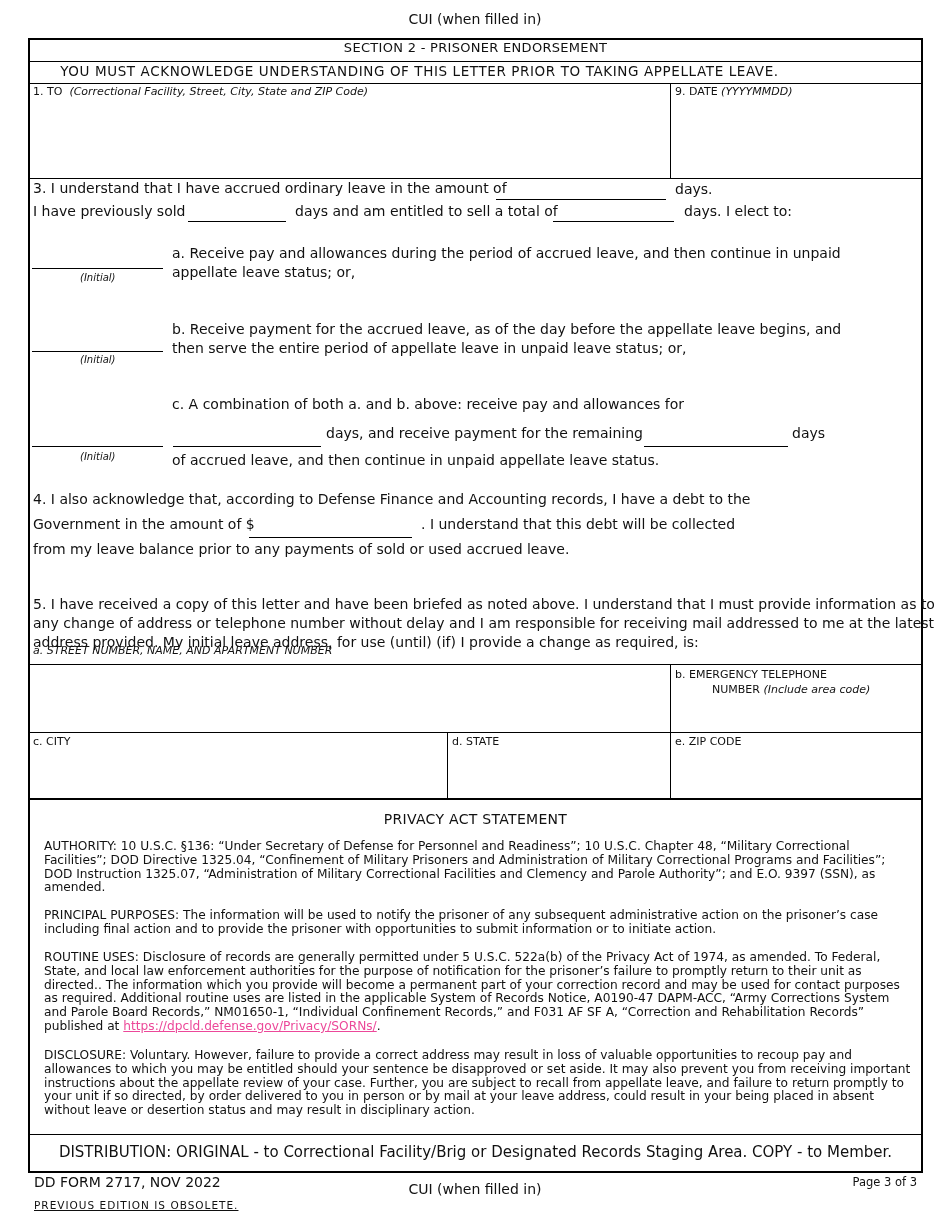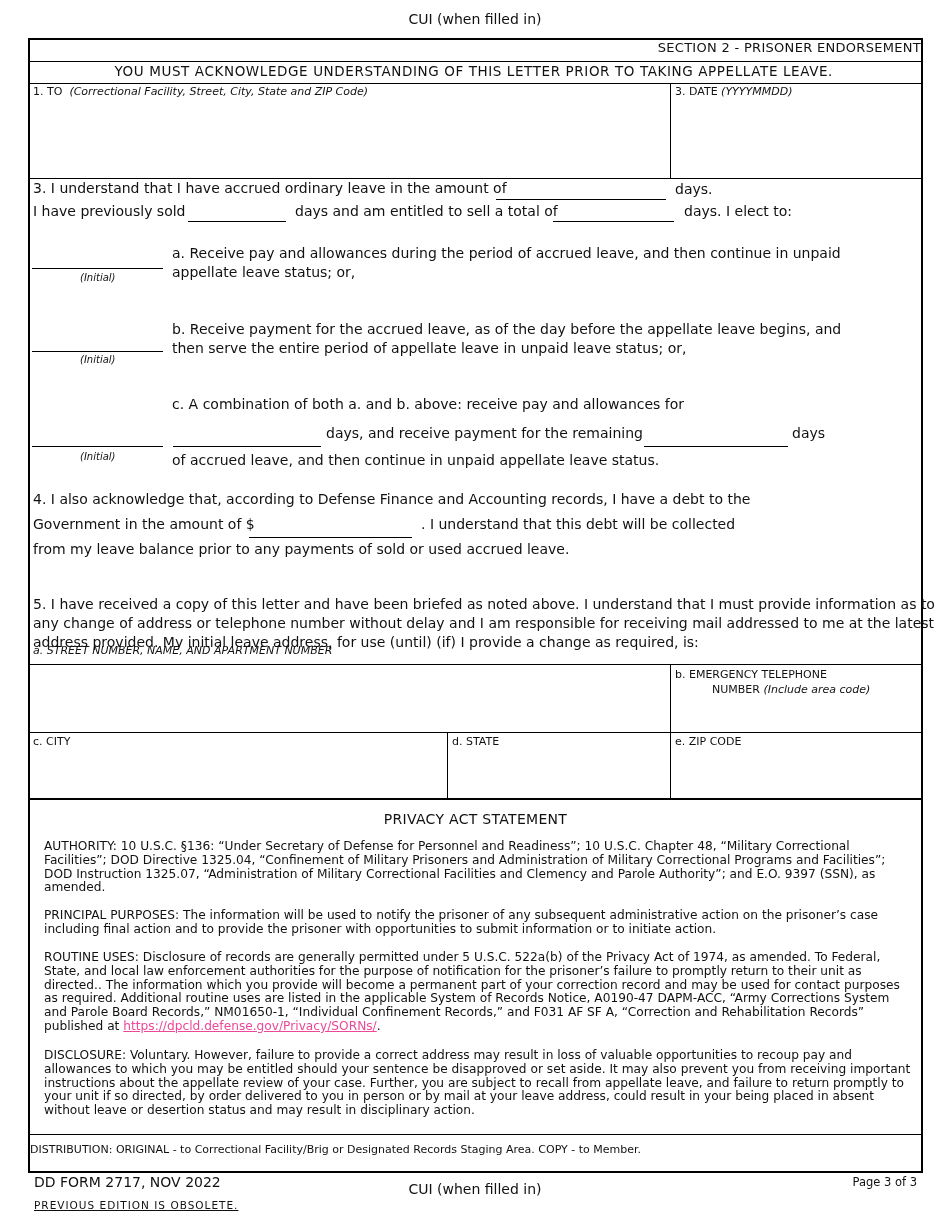--- a/index.html
+++ b/index.html
@@ -5,49 +5,49 @@
   html, body { margin:0; padding:0; background:#fff; }
   body { width:950px; height:1230px; position:relative; overflow:hidden;
          font-family:"DejaVu Sans", "Liberation Sans", sans-serif; color:#111; }
   .abs { position:absolute; }
   .cui { font-size:14px; width:950px; text-align:center; left:0; }
   .frame { position:absolute; left:28px; top:38px; width:891px; height:1131px;
            border:2px solid #000; }
   .hline { position:absolute; height:0; border-top:1px solid #000; }
   .hline.thick { border-top:2px solid #000; }
   .vline { position:absolute; width:0; border-left:1px solid #000; }
-  .hdr { font-size:13px; text-align:right; letter-spacing:0.3px; }
+  .hdr { font-size:13px; text-align:center; letter-spacing:0.3px; }
   .lbl { font-size:11px; }
   .lbl i { font-style:italic; }
   .txt { font-size:14px; white-space:nowrap; }
   .ul { position:absolute; height:0; border-top:1px solid #000; }
   .initial { font-size:10px; font-style:italic; }
   .pa { font-size:12.2px; line-height:13.8px; left:44px; width:868px; }
   .link { color:#ec4899; text-decoration:underline; }
 </style>
 </head>
 <body>
 
 <div class="abs cui" style="top:11px;">CUI (when filled in)</div>
 
 <div class="frame"></div>
 
 <div class="abs hdr" style="left:30px;width:891px;top:40px;">SECTION 2 - PRISONER ENDORSEMENT</div>
 <div class="hline" style="left:30px;width:891px;top:61px;"></div>
-<div class="abs hdr" style="left:42px;width:791px;top:63px;font-size:13.5px;letter-spacing:0.6px;">YOU MUST ACKNOWLEDGE UNDERSTANDING OF THIS LETTER PRIOR TO TAKING APPELLATE LEAVE.</div>
+<div class="abs hdr" style="left:24px;width:791px;top:63px;font-size:13.5px;letter-spacing:0.6px;">YOU MUST ACKNOWLEDGE UNDERSTANDING OF THIS LETTER PRIOR TO TAKING APPELLATE LEAVE.</div>
 <div class="hline" style="left:30px;width:891px;top:83px;"></div>
 
 <div class="abs lbl" style="left:33px;top:85px;">
   <span>1. TO</span>&nbsp;
   <i>(Correctional Facility, Street, City, State and ZIP Code)</i>
 </div>
 <div class="abs" style="left:31px;top:100px;width:637px;height:76px;"></div>
 <div class="vline" style="left:670px;top:84px;height:95px;"></div>
 <div class="abs lbl" style="left:675px;top:85px;">
-  <span>3. DATE</span>
+  <span>9. DATE</span>
   <i>(YYYYMMDD)</i>
 </div>
 <div class="abs" style="left:672px;top:100px;width:246px;height:76px;"></div>
 <div class="hline" style="left:30px;width:891px;top:178px;"></div>
 
 <div class="abs txt" style="left:33px;top:180px;">3. I understand that I have accrued ordinary leave in the amount of</div>
 <div class="ul" style="left:496px;width:170px;top:199px;"></div>
 <div class="abs txt" style="left:675px;top:181px;">days.</div>
 
 <div class="abs txt" style="left:33px;top:203px;">I have previously sold</div>
@@ -109,18 +109,18 @@
 
 <div class="hline thick" style="left:30px;width:891px;top:798px;"></div>
 
 <div class="abs" style="left:30px;width:891px;top:811px;text-align:center;font-size:14px;letter-spacing:0.3px;">PRIVACY ACT STATEMENT</div>
 <div class="abs pa" style="top:840px;">AUTHORITY: 10 U.S.C. §136: “Under Secretary of Defense for Personnel and Readiness”; 10 U.S.C. Chapter 48, “Military Correctional Facilities”; DOD Directive 1325.04, “Confinement of Military Prisoners and Administration of Military Correctional Programs and Facilities”; DOD Instruction 1325.07, “Administration of Military Correctional Facilities and Clemency and Parole Authority”; and E.O. 9397 (SSN), as amended.</div>
 <div class="abs pa" style="top:909px;">PRINCIPAL PURPOSES: The information will be used to notify the prisoner of any subsequent administrative action on the prisoner’s case including final action and to provide the prisoner with opportunities to submit information or to initiate action.</div>
 <div class="abs pa" style="top:951px;"><span>ROUTINE USES: Disclosure of records are generally permitted under 5 U.S.C. 522a(b) of the Privacy Act of 1974, as amended.  To Federal, State, and local law enforcement authorities for the purpose of notification for the prisoner’s failure to promptly return to their unit as directed..  The information which you provide will become a permanent part of your correction record and may be used for contact purposes as required. Additional routine uses are listed in the applicable System of Records Notice, A0190-47 DAPM-ACC, “Army Corrections System and Parole Board Records,” NM01650-1, “Individual Confinement Records,” and F031 AF SF A, “Correction and Rehabilitation Records” published at </span><span class="link">https://dpcld.defense.gov/Privacy/SORNs/</span><span>.</span></div>
 <div class="abs pa" style="top:1049px;">DISCLOSURE: Voluntary. However, failure to provide a correct address may result in loss of valuable opportunities to recoup pay and allowances to which you may be entitled should your sentence be disapproved or set aside.  It may also prevent you from receiving important instructions about the appellate review of your case.  Further, you are subject to recall from appellate leave, and failure to return promptly to your unit if so directed, by order delivered to you in person or by mail at your leave address, could result in your being placed in absent without leave or desertion status and may result in disciplinary action.</div>
 
 <div class="hline" style="left:30px;width:891px;top:1134px;"></div>
-<div class="abs" style="left:30px;width:891px;top:1143px;font-size:11px;">DISTRIBUTION:  ORIGINAL - to Correctional Facility/Brig or Designated Records Staging Area.  COPY - to Member.</div>
+<div class="abs" style="left:30px;width:891px;top:1143px;text-align:center;font-size:15px;">DISTRIBUTION:  ORIGINAL - to Correctional Facility/Brig or Designated Records Staging Area.  COPY - to Member.</div>
 
 <div class="abs" style="left:34px;top:1174px;font-size:14px;">DD FORM 2717, NOV 2022</div>
 <div class="abs" style="left:34px;top:1199px;font-size:10.5px;letter-spacing:1px;text-decoration:underline;">PREVIOUS EDITION IS OBSOLETE.</div>
 <div class="abs cui" style="top:1181px;">CUI (when filled in)</div>
 <div class="abs" style="right:33px;top:1175px;font-size:11.5px;">Page 3 of 3</div>
 
 </body></html>

